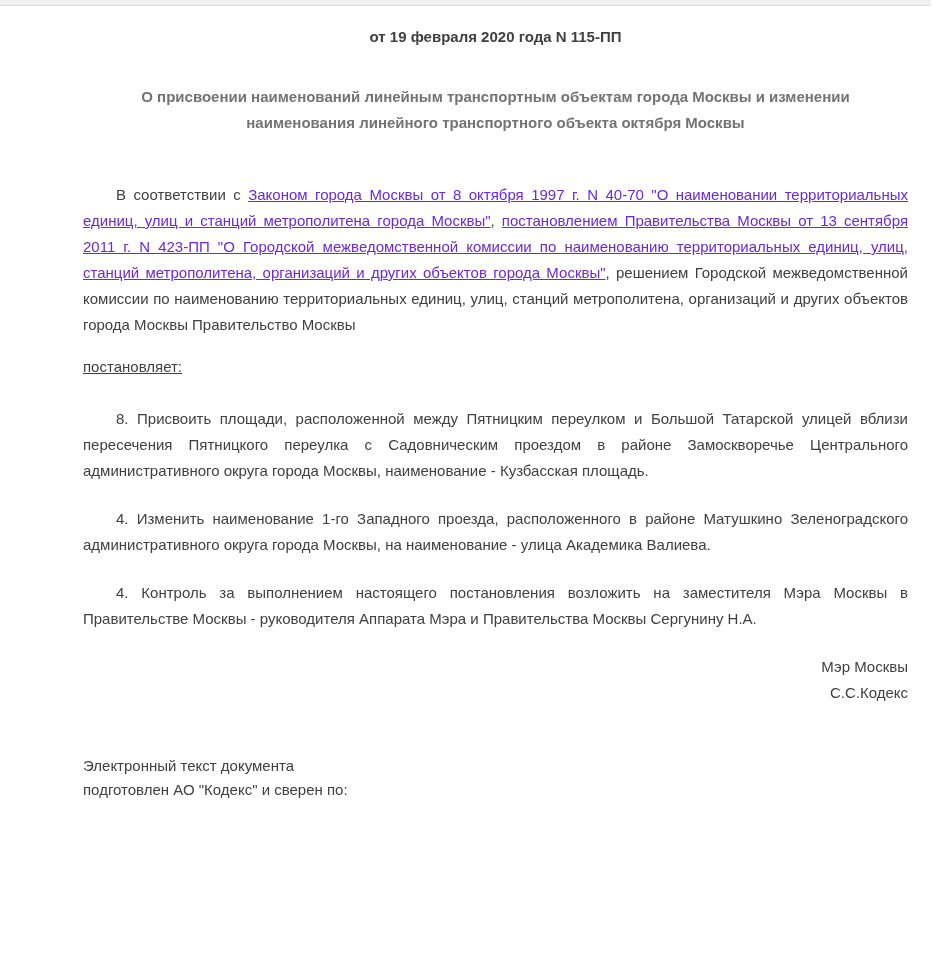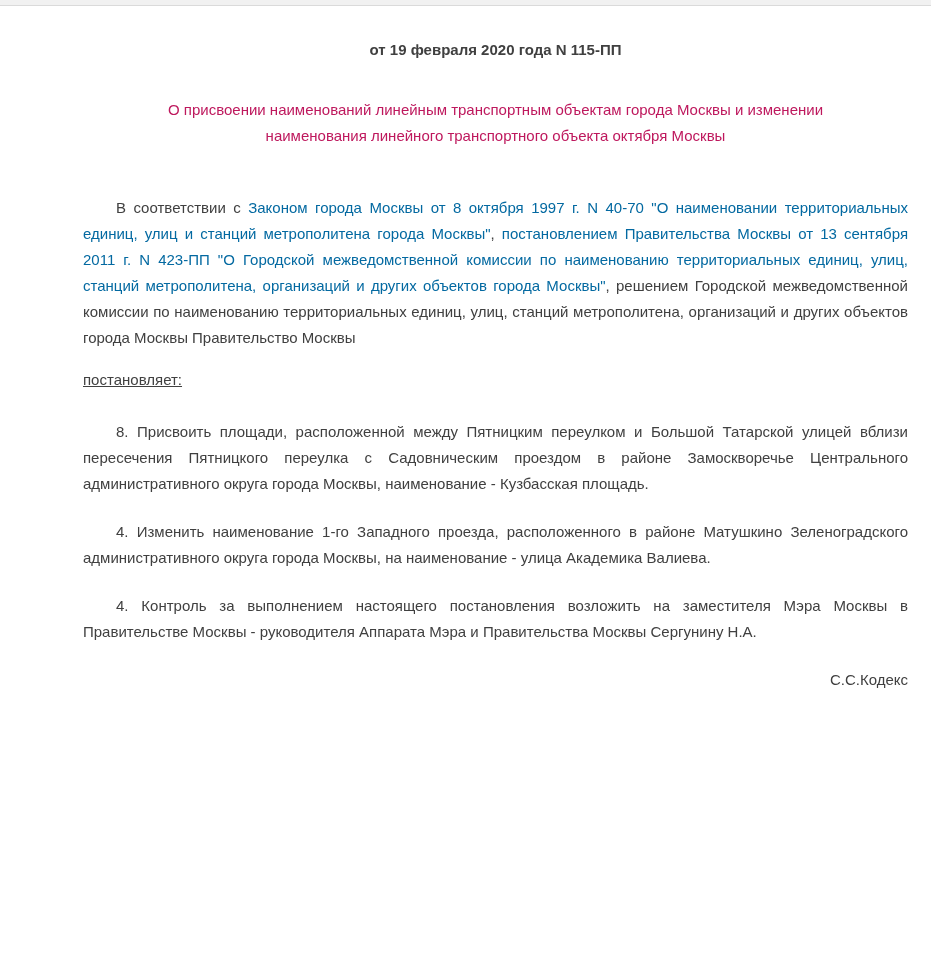--- a/index.html
+++ b/index.html
@@ -17,51 +17,52 @@
     color: #404040;
     -webkit-font-smoothing: antialiased;
   }
   .topbar {
     height: 5px;
     width: 931px;
     background: #f1f1f1;
     border-bottom: 1px solid #dadada;
   }
   .content {
-    padding: 31px 42px 0 83px;
+    padding: 18px 42px 0 83px;
   }
   .doc-date {
     text-align: center;
     font-weight: bold;
     color: #404040;
     margin: 0 0 34px 0;
   }
   .doc-title {
     text-align: center;
-    font-weight: normal;
-    color: #be185d;
+    font-weight: bold;
+    color: #737373;
     margin: 0 0 46px 0;
   }
   .doc-title span { display: block; }
   p.para {
     margin: 0 0 22px 0;
     text-align: justify;
     text-indent: 33px;
   }
   p.preamble {
     margin-bottom: 16px;
   }
   p.resolves {
     margin: 0 0 26px 0;
     text-align: left;
     text-indent: 0;
     text-decoration: underline;
   }
   a.doc-link {
-    color: #0369a1;
+    color: #6d28d9;
+    text-decoration: underline;
     cursor: pointer;
   }
   .signature {
     margin-top: 22px;
     text-align: right;
   }
   .signature div { line-height: 26px; }
   .footer-note {
     margin-top: 48px;
   }
@@ -83,17 +84,22 @@
 
   <p class="para preamble"><span>В соответствии с </span><a class="doc-link">Законом города Москвы от 8 октября 1997 г. N 40-70 "О наименовании территориальных единиц, улиц и станций метрополитена города Москвы"</a><span>, </span><a class="doc-link">постановлением Правительства Москвы от 13 сентября 2011 г. N 423-ПП "О Городской межведомственной комиссии по наименованию территориальных единиц, улиц, станций метрополитена, организаций и других объектов города Москвы"</a><span>, решением Городской межведомственной комиссии по наименованию территориальных единиц, улиц, станций метрополитена, организаций и других объектов города Москвы Правительство Москвы</span></p>
 
   <p class="para resolves">постановляет:</p>
 
   <p class="para">8. Присвоить площади, расположенной между Пятницким переулком и Большой Татарской улицей вблизи пересечения Пятницкого переулка с Садовническим проездом в районе Замоскворечье Центрального административного округа города Москвы, наименование - Кузбасская площадь.</p>
   <p class="para">4. Изменить наименование 1-го Западного проезда, расположенного в районе Матушкино Зеленоградского административного округа города Москвы, на наименование - улица Академика Валиева.</p>
   <p class="para">4. Контроль за выполнением настоящего постановления возложить на заместителя Мэра Москвы в Правительстве Москвы - руководителя Аппарата Мэра и Правительства Москвы Сергунину Н.А.</p>
 
   <div class="signature">
+    <div>Мэр Москвы</div>
     <div>С.С.Кодекс</div>
   </div>
 
+  <div class="footer-note">
+    <div>Электронный текст документа</div>
+    <div>подготовлен АО "Кодекс" и сверен по:</div>
+  </div>
 
 </div>
 
 </body></html>

